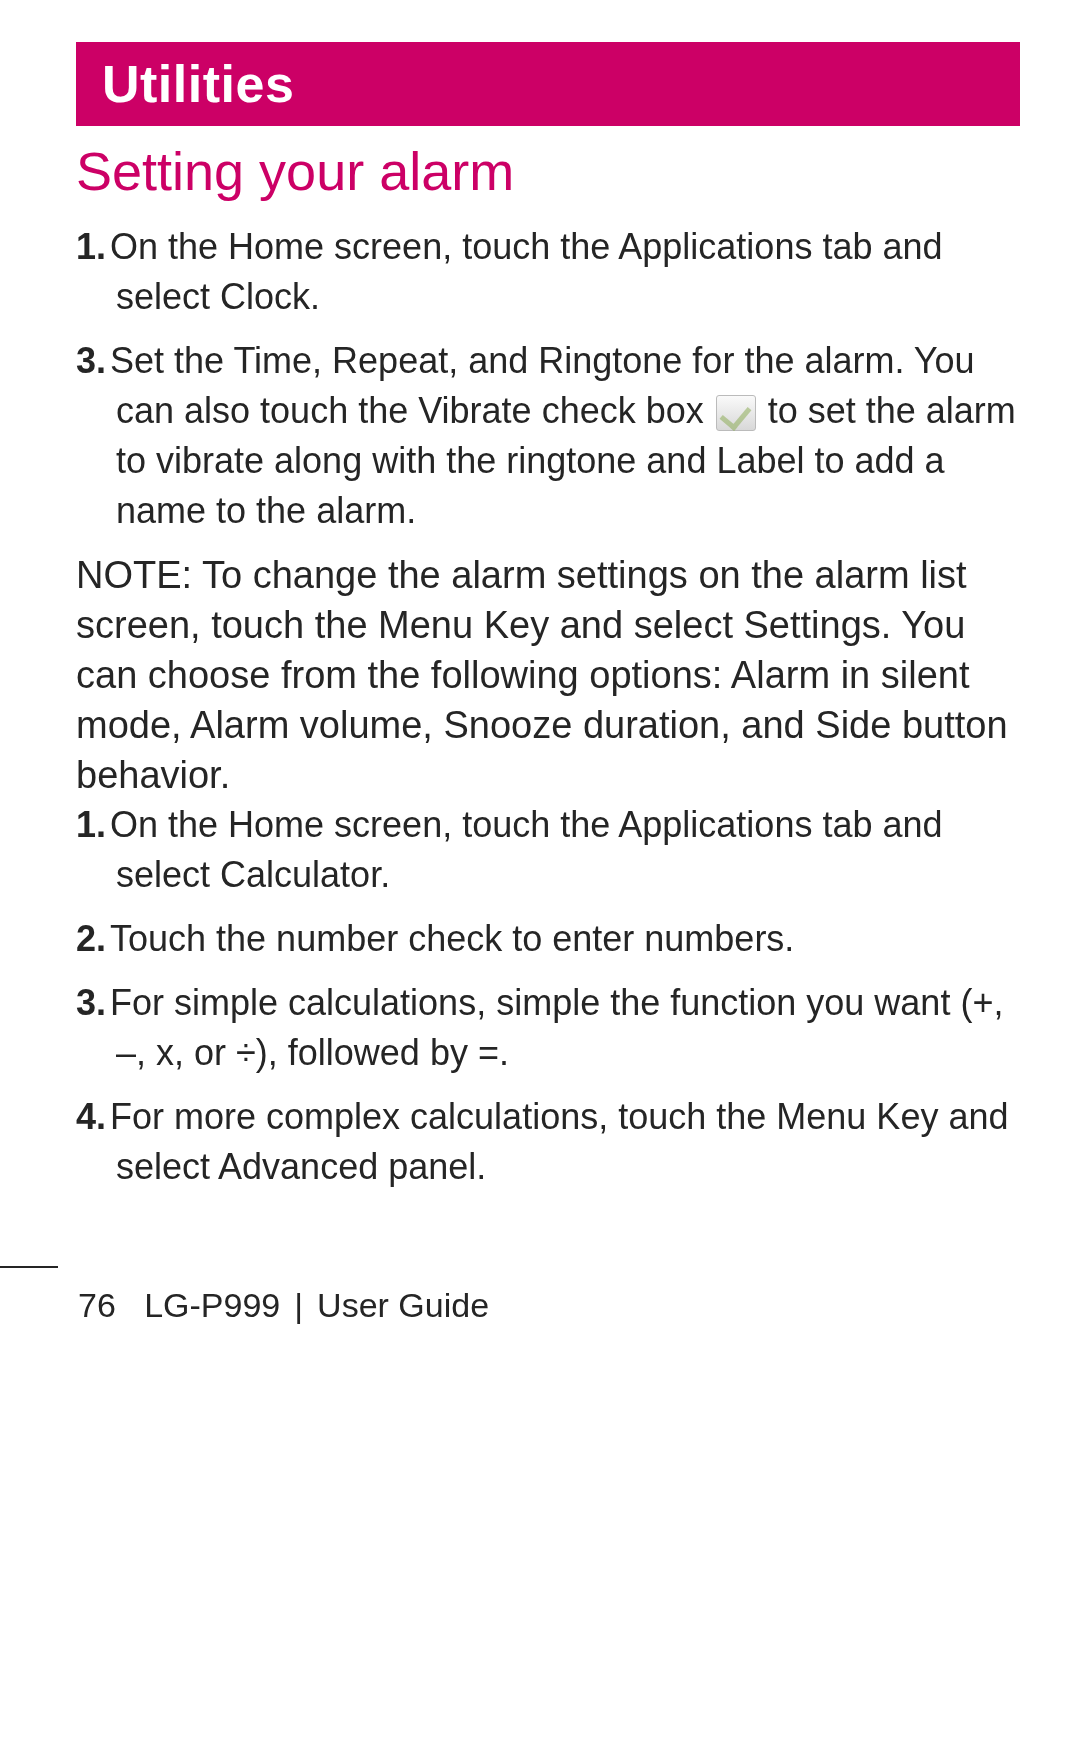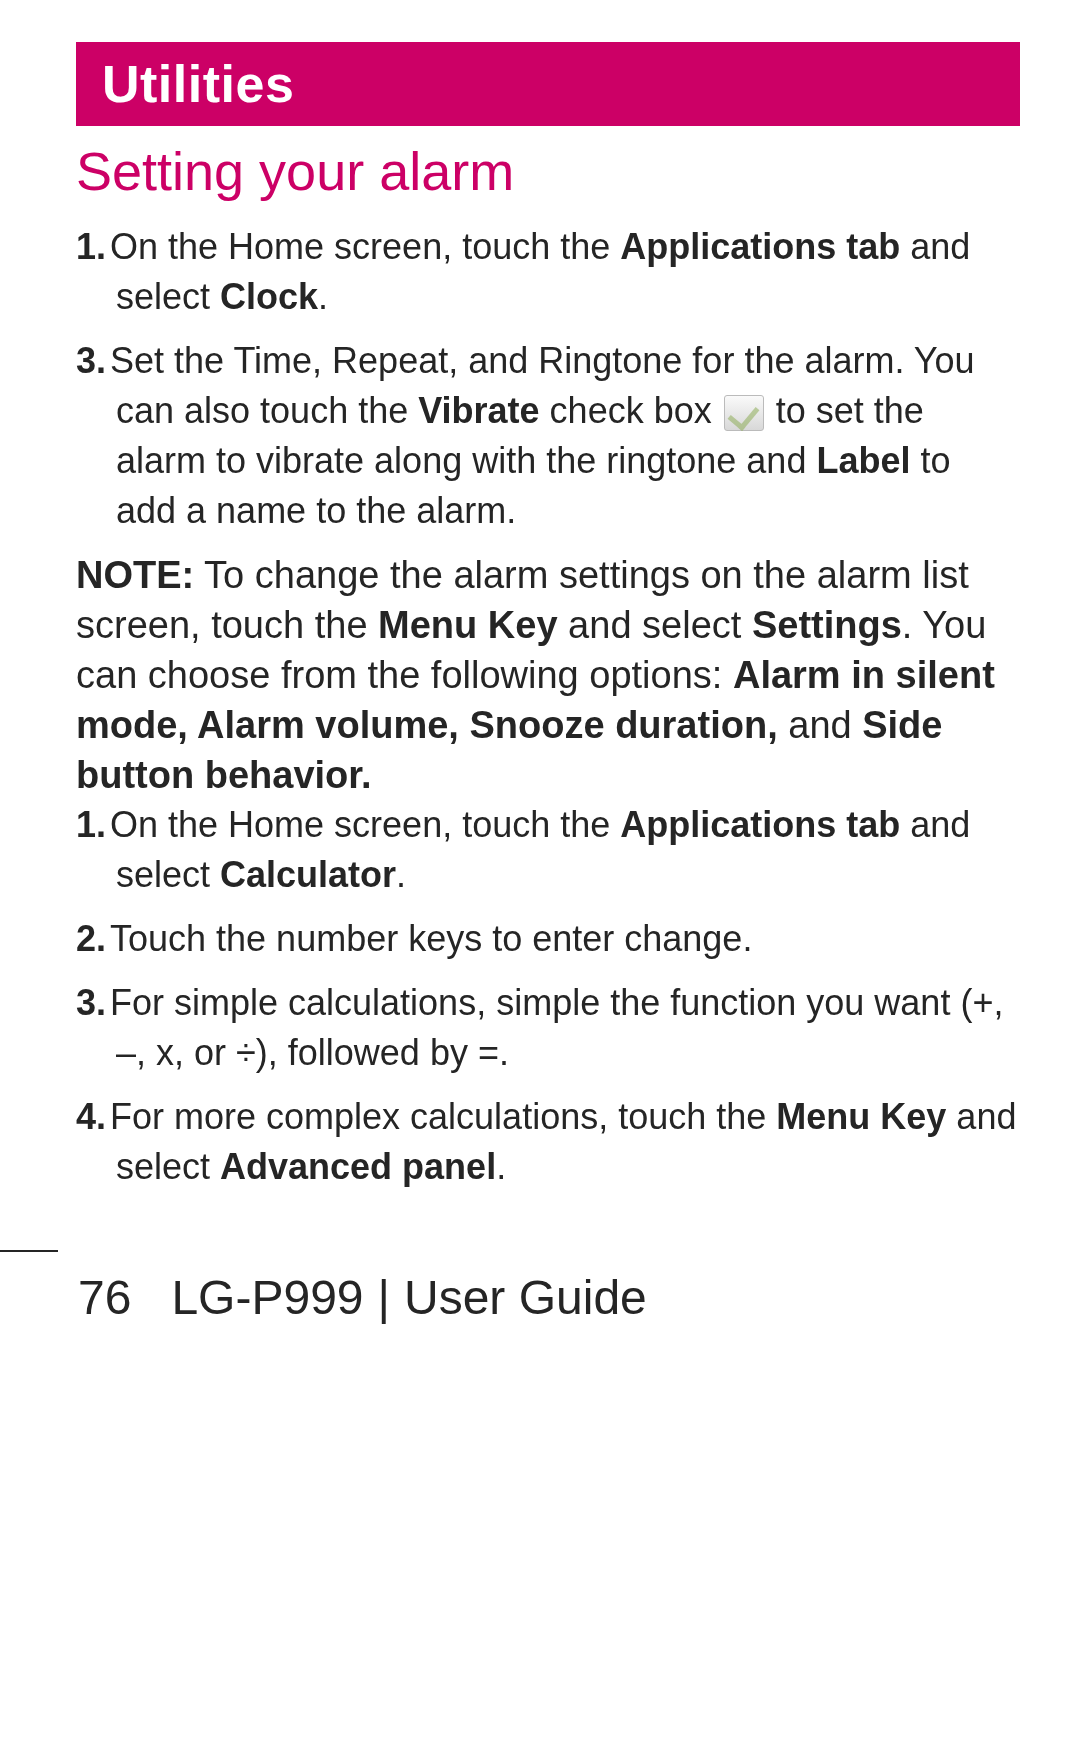--- a/index.html
+++ b/index.html
@@ -57,21 +57,21 @@
     margin-bottom:14px;
     padding-left:40px;
     text-indent:-40px;
   }
   .num{
     font-weight:bold;
     display:inline-block;
     min-width:34px;
     text-indent:0;
   }
-  b{font-weight:bold;}
+  b{font-weight:normal;}
   .note{
     font-size:38px;
     line-height:50px;
     color:#252525;
     margin:6px 0 0 16px;
   }
   .icon-box{
     display:inline-block;
     vertical-align:middle;
     width:38px;
@@ -131,21 +131,21 @@
     box-sizing:border-box;
   }
   .footer-rule{
     position:absolute;
     left:0;
     top:-20px;
     width:58px;
     border-top:2px solid #252525;
   }
   .footer-text{
-    font-size:48px;
+    font-size:34px;
     color:#252525;
   }
   .footer-text .sep{
     margin:0 14px;
   }
 </style>
 </head>
 <body>
 
 <div class="page">
@@ -168,21 +168,21 @@
   <div class="note">
     <b>NOTE:</b><span> To change the alarm settings on the alarm list screen, touch the </span><b>Menu Key</b><span> and select </span><b>Settings</b><span>. You can choose from the following options: </span><b>Alarm in silent mode, Alarm volume, Snooze duration,</b><span> and </span><b>Side button behavior.</b>
   </div>
 
 
   <ol class="steps">
     <li>
       <span class="num">1.</span><span>On the Home screen, touch the </span><b>Applications tab</b><span> and select </span><b>Calculator</b><span>.</span>
     </li>
     <li>
-      <span class="num">2.</span><span>Touch the number keys to enter change.</span>
+      <span class="num">2.</span><span>Touch the number check to enter numbers.</span>
     </li>
     <li>
       <span class="num">3.</span><span>For simple calculations, simple the function you want (+, –, x, or ÷), followed by =.</span>
     </li>
     <li>
       <span class="num">4.</span><span>For more complex calculations, touch the </span><b>Menu Key</b><span> and select </span><b>Advanced panel</b><span>.</span>
     </li>
   </ol>
 
   <div class="footer">

